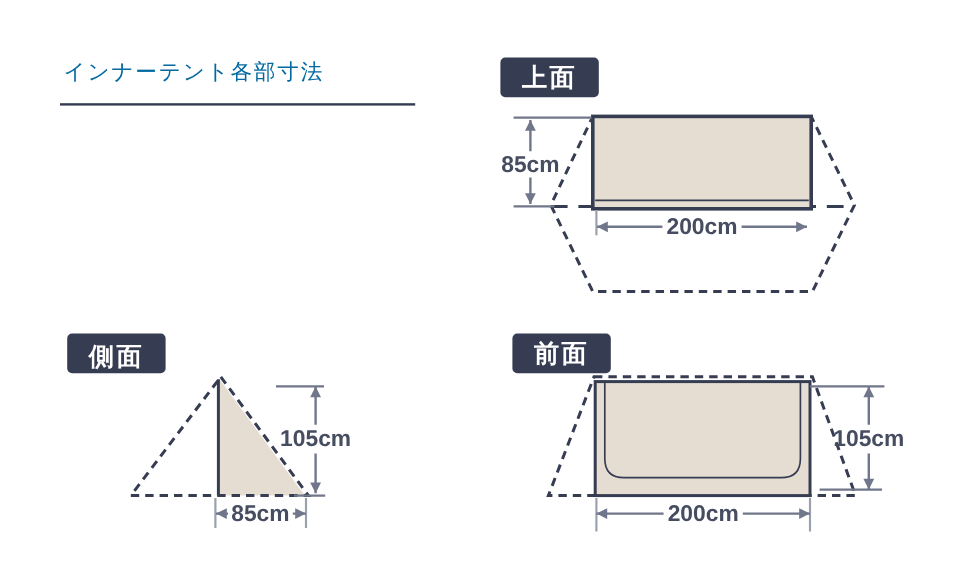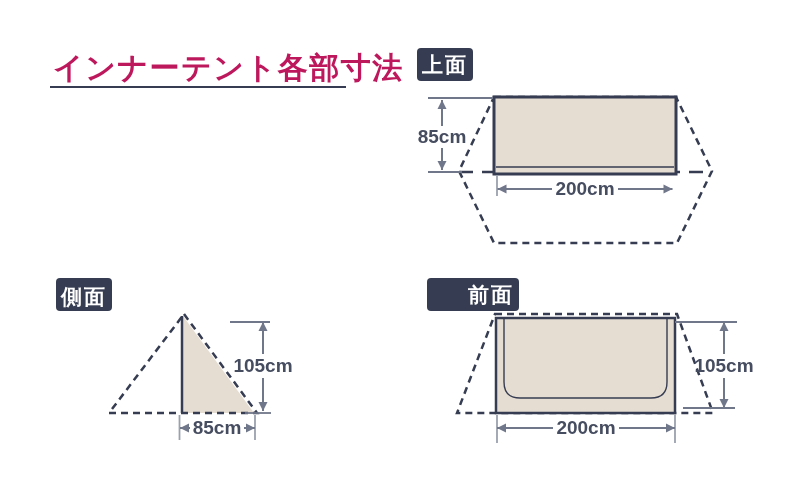--- a/index.html
+++ b/index.html
@@ -1,34 +1,34 @@
 <!DOCTYPE html>
 <html><head>
 <meta charset="utf-8">
 <style>
   html,body{margin:0;padding:0;}
   body{
     width:800px;height:480px;position:relative;background:#ffffff;
     font-family:"Liberation Sans","DejaVu Sans",sans-serif;overflow:hidden;
   }
   .page-title{
-    position:absolute;left:53px;top:48px;font-size:30px;font-weight:bold;
-    color:#be185d;letter-spacing:1.5px;white-space:nowrap;
+    position:absolute;left:53px;top:48px;font-size:18px;font-weight:normal;
+    color:#0369a1;letter-spacing:1.5px;white-space:nowrap;
   }
   .title-underline{
     position:absolute;left:50px;top:86px;width:296px;height:2px;background:#363c51;
   }
   .view-badge{
-    position:absolute;width:56px;height:33px;background:#363c51;color:#ffffff;
+    position:absolute;width:82px;height:33px;background:#363c51;color:#ffffff;
     font-size:21px;font-weight:bold;letter-spacing:2px;border-radius:4px;
     display:flex;align-items:center;justify-content:center;
   }
   #badge-top{left:417px;top:48px;}
   #badge-side{left:56px;top:278px;align-items:flex-end;}
-  #badge-front{left:427px;top:278px;padding-left:36px;}
+  #badge-front{left:427px;top:278px;}
   .diagram{position:absolute;}
   #svg-top{left:410px;top:88px;}
   #svg-side{left:95px;top:308px;}
   #svg-front{left:425px;top:308px;}
   .outline{fill:#ffffff;stroke:#363c51;stroke-width:2.5;stroke-dasharray:7 5;stroke-linecap:butt;}
   .centerline{stroke:#363c51;stroke-width:2.5;stroke-dasharray:14 9;fill:none;}
   .inner-fill{fill:#e5ddd2;}
   .inner-stroke{stroke:#363c51;fill:#e5ddd2;}
   .thinline{stroke:#363c51;stroke-width:1.5;fill:none;}
   .doorline{stroke:#363c51;stroke-width:1.4;fill:none;}

